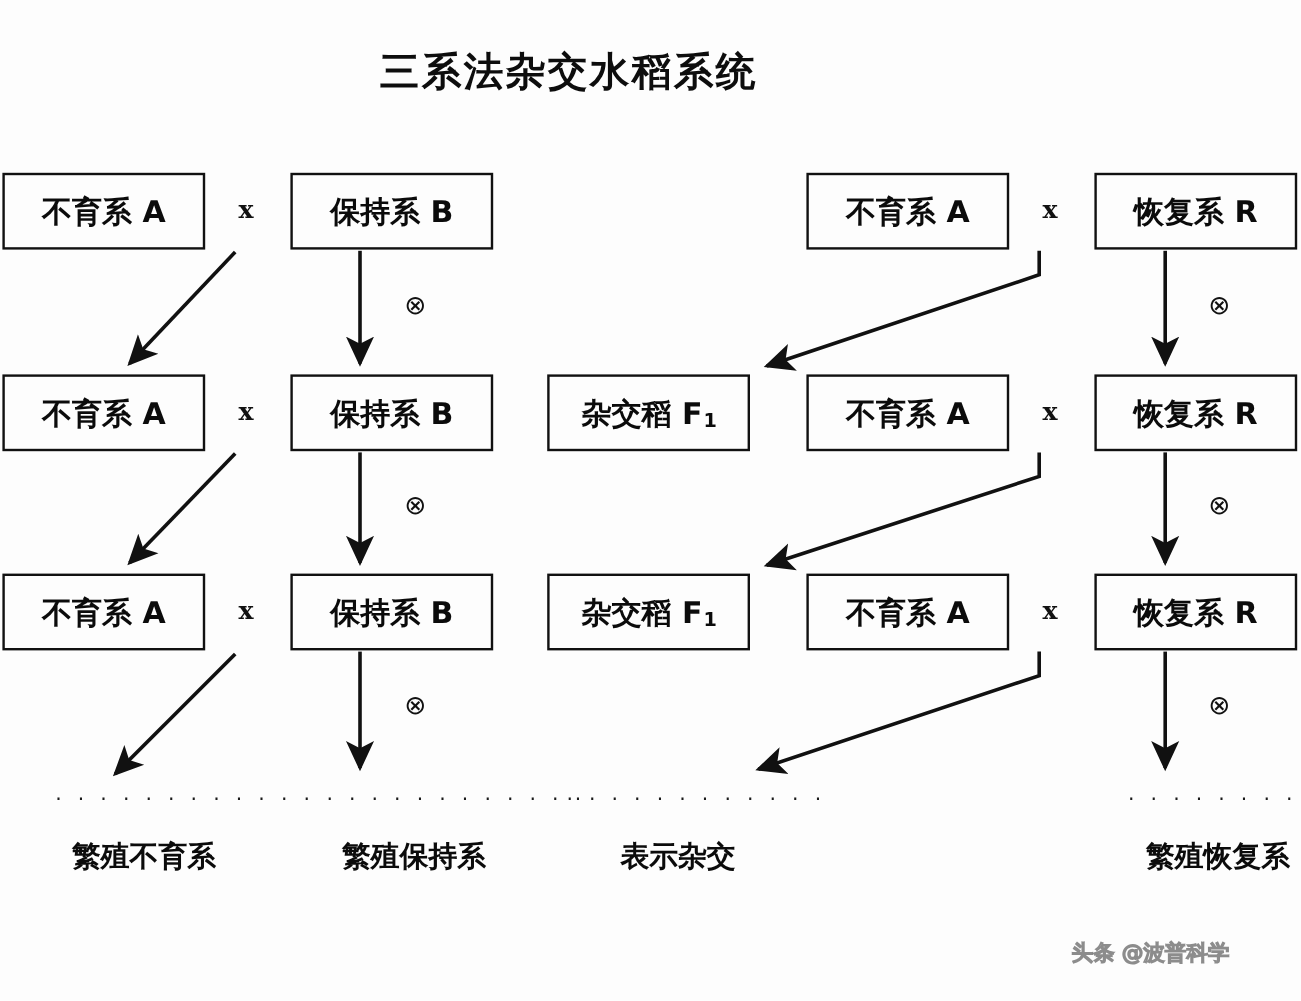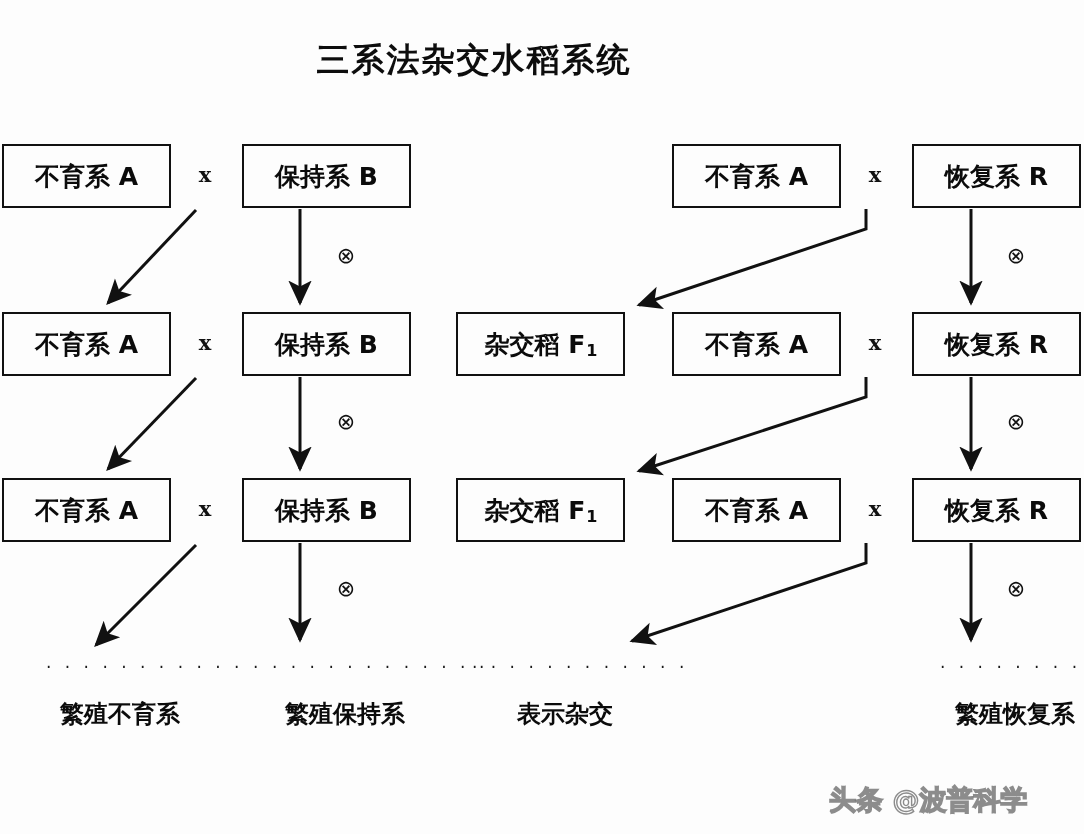--- a/index.html
+++ b/index.html
@@ -90,25 +90,25 @@
     left: 0;
     top: 757px;
     width: 1084px;
     text-align: center;
     font-family: "DejaVu Sans", "Liberation Sans", sans-serif;
     font-size: 23px;
     color: #111111;
   }
   .watermark {
     position: absolute;
-    left: 829px;
+    left: 893px;
     top: 782px;
     font-family: "DejaVu Sans", "Liberation Sans", sans-serif;
-    font-size: 27px;
-    font-weight: bold;
+    font-size: 18px;
+    font-weight: normal;
     color: rgba(255,255,255,0.0);
     -webkit-text-stroke: 1.4px rgba(120,120,120,0.85);
     white-space: nowrap;
   }
   svg.wires {
     position: absolute;
     left: 0;
     top: 0;
     width: 1084px;
     height: 834px;

